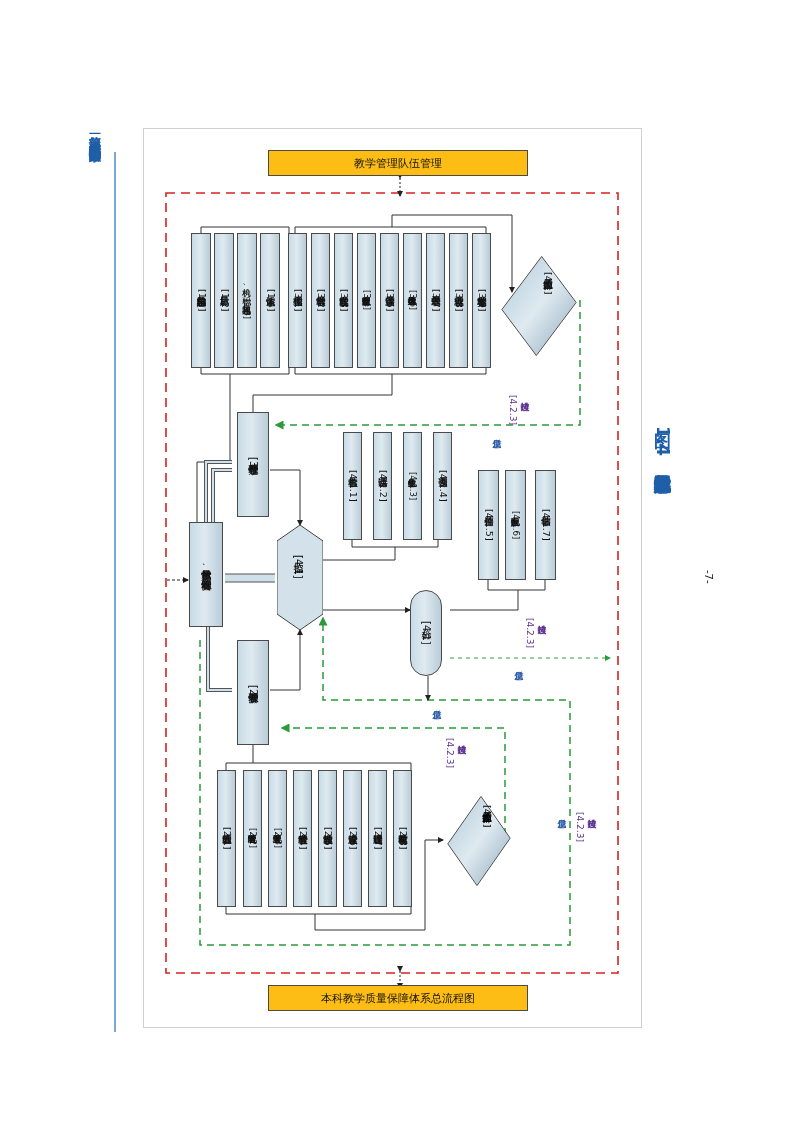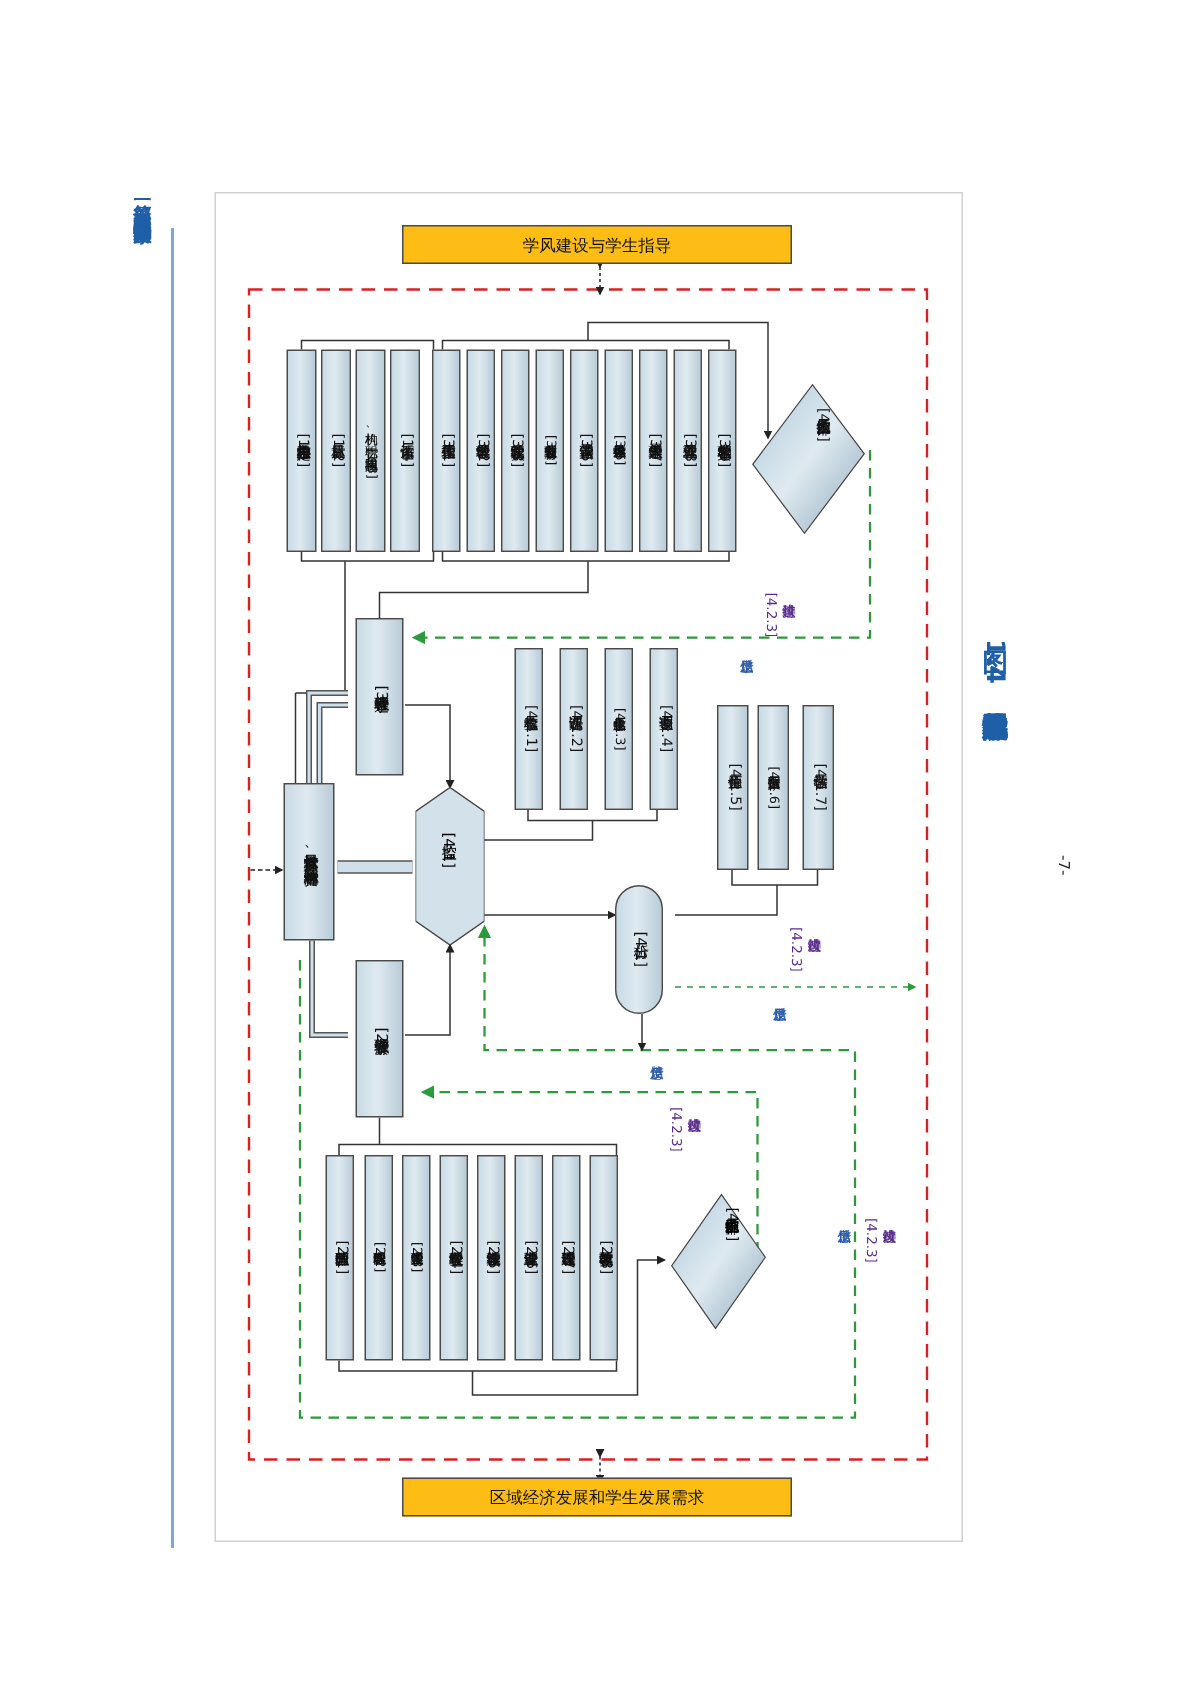--- a/index.html
+++ b/index.html
@@ -79,22 +79,22 @@
   <polyline points="208,627 208,690 232,690" fill="none" stroke="#cfe0ea" stroke-width="2"></polyline>
   <line x1="225" y1="578" x2="275" y2="578" stroke="#555" stroke-width="9"></line>
   <line x1="225" y1="578" x2="275" y2="578" stroke="#cfe0ea" stroke-width="7"></line>
 
   <polyline points="226,770 226,763 411,763 411,770" fill="none" stroke="#333"></polyline>
   <line x1="253" y1="763" x2="253" y2="745" stroke="#333"></line>
   <polyline points="226,907 226,914 411,914 411,907" fill="none" stroke="#333"></polyline>
   <polyline points="315,914 315,930 425,930 425,840 443,840" fill="none" stroke="#333" marker-end="url(#ah)"></polyline>
 </svg>
 
-<div class="abs ybox vtext" style="left:268px;top:150px;width:260px;height:26px;writing-mode:horizontal-tb;">学风建设与学生指导</div>
-<div class="abs ybox" style="left:268px;top:985px;width:260px;height:26px;">区域经济发展和学生发展需求</div>
+<div class="abs ybox vtext" style="left:268px;top:150px;width:260px;height:26px;writing-mode:horizontal-tb;">教学管理队伍管理</div>
+<div class="abs ybox" style="left:268px;top:985px;width:260px;height:26px;">本科教学质量保障体系总流程图</div>
 
 <div class="abs box vrot" style="left:191px;top:233px;width:20px;height:135px;">学校定位与办学思路[1.1]</div>
 <div class="abs box vrot" style="left:214px;top:233px;width:20px;height:135px;">质量目标[1.2]</div>
 <div class="abs box vrot" style="left:237px;top:233px;width:20px;height:135px;font-size:8.5px;">机构、职责、权限与沟通[1.3]</div>
 <div class="abs box vrot" style="left:260px;top:233px;width:20px;height:135px;">体系评审[1.4]</div>
 
 <div class="abs box vrot" style="left:288px;top:233px;width:19px;height:135px;">招生工作管理[3.1]</div>
 <div class="abs box vrot" style="left:311px;top:233px;width:19px;height:135px;">日常教学管理[3.2]</div>
 <div class="abs box vrot" style="left:334px;top:233px;width:19px;height:135px;">实践教学管理[3.3]</div>
 <div class="abs box vrot" style="left:357px;top:233px;width:19px;height:135px;font-size:8.5px;">创新创业教育管理[3.4]</div>

